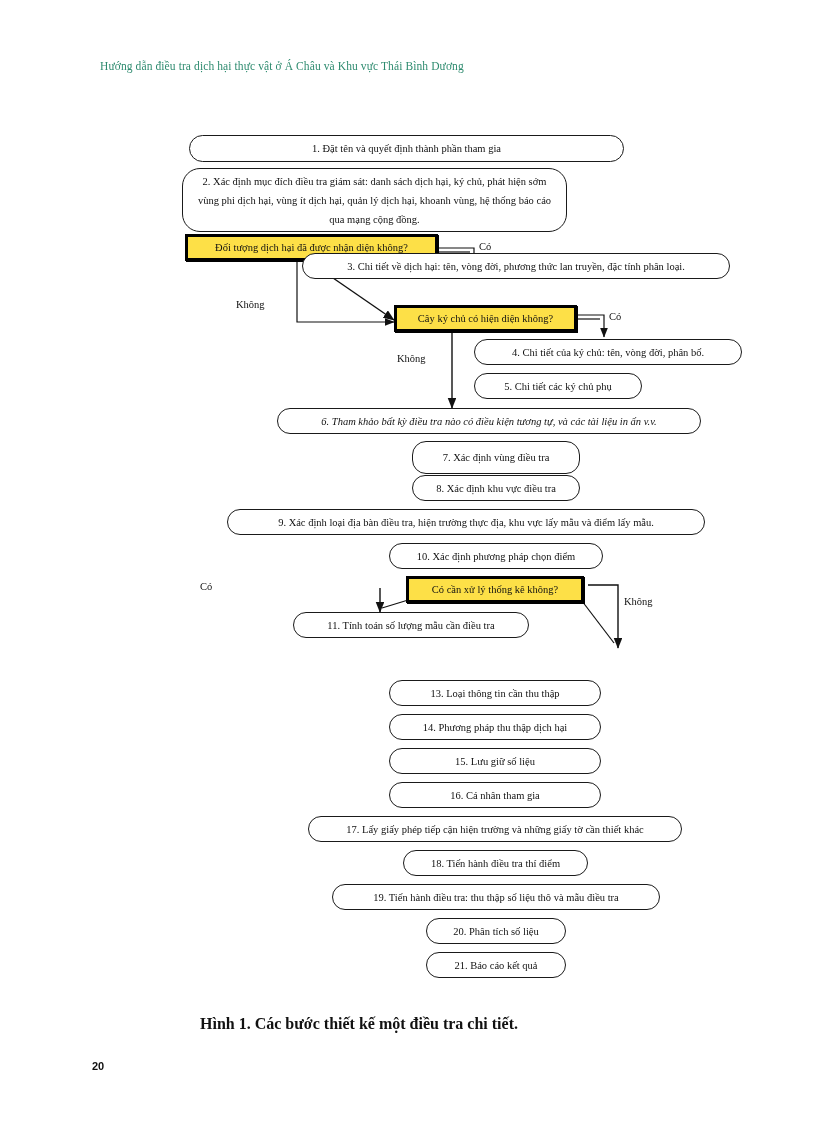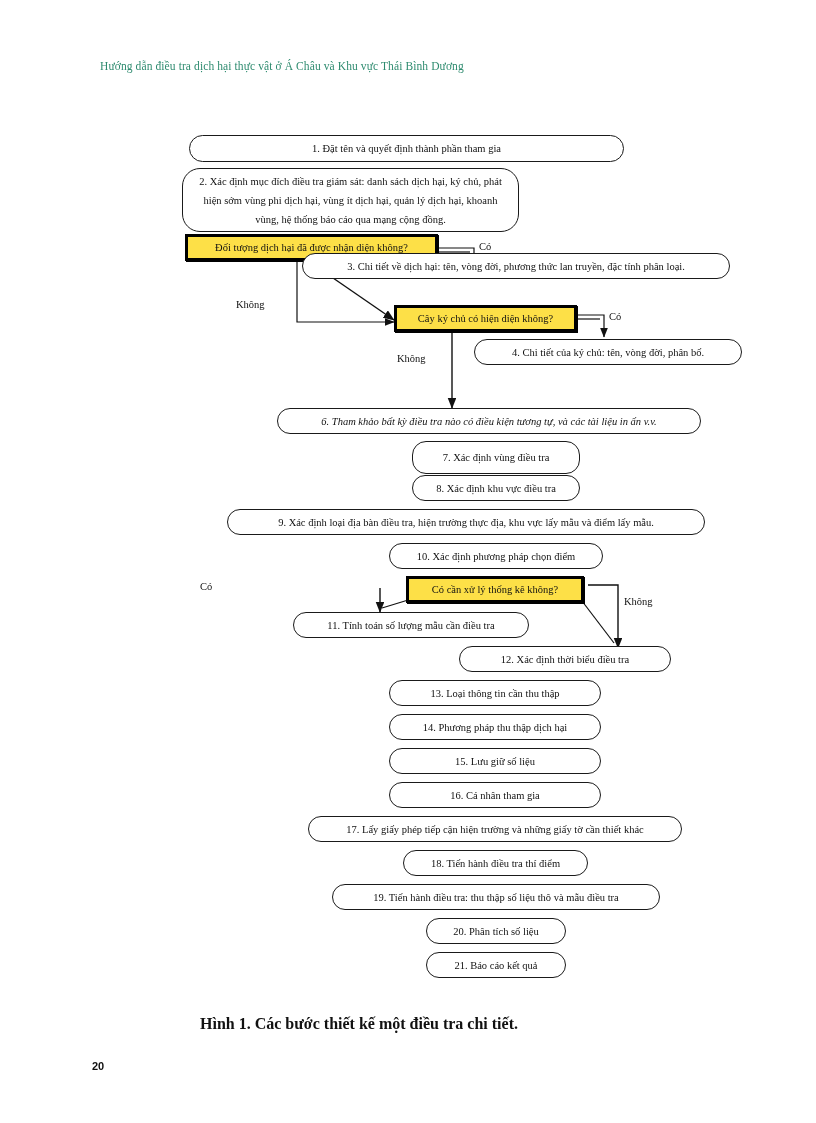--- a/index.html
+++ b/index.html
@@ -125,46 +125,46 @@
 
       <path d="M406,597 L370,608" stroke="#111111" stroke-width="1.2" fill="none"></path>
       <path d="M368,588 L368,612" stroke="#111111" stroke-width="1.4" fill="none" marker-end="url(#ah)"></path>
 
       <path d="M576,585 L606,585 L606,648" stroke="#111111" stroke-width="1.4" fill="none" marker-end="url(#ah)"></path>
       <path d="M570,601 L602,643" stroke="#111111" stroke-width="1.2" fill="none"></path>
     </svg>
 
     <div class="node" style="left:177px; top:135px; width:435px; height:27px;">1. Đặt tên và quyết định thành phần tham gia</div>
 
-    <div class="node multiline" style="left:170px; top:168px; width:337px; height:64px;border-radius:18px;">2. Xác định mục đích điều tra giám sát: danh sách dịch hại, ký chủ, phát hiện sớm vùng phi dịch hại, vùng ít dịch hại, quản lý dịch hại, khoanh vùng, hệ thống báo cáo qua mạng cộng đồng.</div>
+    <div class="node multiline" style="left:170px; top:168px; width:385px; height:64px;border-radius:18px;">2. Xác định mục đích điều tra giám sát: danh sách dịch hại, ký chủ, phát hiện sớm vùng phi dịch hại, vùng ít dịch hại, quản lý dịch hại, khoanh vùng, hệ thống báo cáo qua mạng cộng đồng.</div>
 
     <div class="node decision" style="left:173px; top:234px; width:253px; height:27px;">Đối tượng dịch hại đã được nhận diện không?</div>
 
     <div class="node" style="left:290px; top:253px; width:428px; height:26px;">3. Chi tiết về dịch hại: tên, vòng đời, phương thức lan truyền, đặc tính phân loại.</div>
 
     <div class="node decision" style="left:382px; top:305px; width:183px; height:27px;">Cây ký chủ có hiện diện không?</div>
 
     <div class="node" style="left:462px; top:339px; width:268px; height:26px;">4. Chi tiết của ký chủ: tên, vòng đời, phân bố.</div>
 
+    <div class="node" style="left:462px; top:373px; width:168px; height:26px;">5. Chi tiết các ký chủ phụ</div>
 
     <div class="node" style="left:265px; top:408px; width:424px; height:26px;font-style:italic;">6. Tham khảo bất kỳ điều tra nào có điều kiện tương tự, và các tài liệu in ấn v.v.</div>
 
     <div class="node" style="left:400px; top:441px; width:168px; height:33px;">7. Xác định vùng điều tra</div>
 
     <div class="node" style="left:400px; top:475px; width:168px; height:26px;">8. Xác định khu vực điều tra</div>
 
     <div class="node" style="left:215px; top:509px; width:478px; height:26px;">9. Xác định loại địa bàn điều tra, hiện trường thực địa, khu vực lấy mẫu và điểm lấy mẫu.</div>
 
     <div class="node" style="left:377px; top:543px; width:214px; height:26px;">10. Xác định phương pháp chọn điểm</div>
 
     <div class="node decision" style="left:394px; top:576px; width:178px; height:27px;">Có cần xử lý thống kê không?</div>
 
     <div class="node" style="left:281px; top:612px; width:236px; height:26px;">11. Tính toán số lượng mẫu cần điều tra</div>
 
-    <div class="node" style="left:447px; top:646px; width:212px; height:26px;">12. Xác định thời biểu điều tra</div>
 
     <div class="node" style="left:377px; top:680px; width:212px; height:26px;">13. Loại thông tin cần thu thập</div>
 
     <div class="node" style="left:377px; top:714px; width:212px; height:26px;">14. Phương pháp thu thập dịch hại</div>
 
     <div class="node" style="left:377px; top:748px; width:212px; height:26px;">15. Lưu giữ số liệu</div>
 
     <div class="node" style="left:377px; top:782px; width:212px; height:26px;">16. Cá nhân tham gia</div>
 
     <div class="node" style="left:296px; top:816px; width:374px; height:26px;">17. Lấy giấy phép tiếp cận hiện trường và những giấy tờ cần thiết khác</div>

